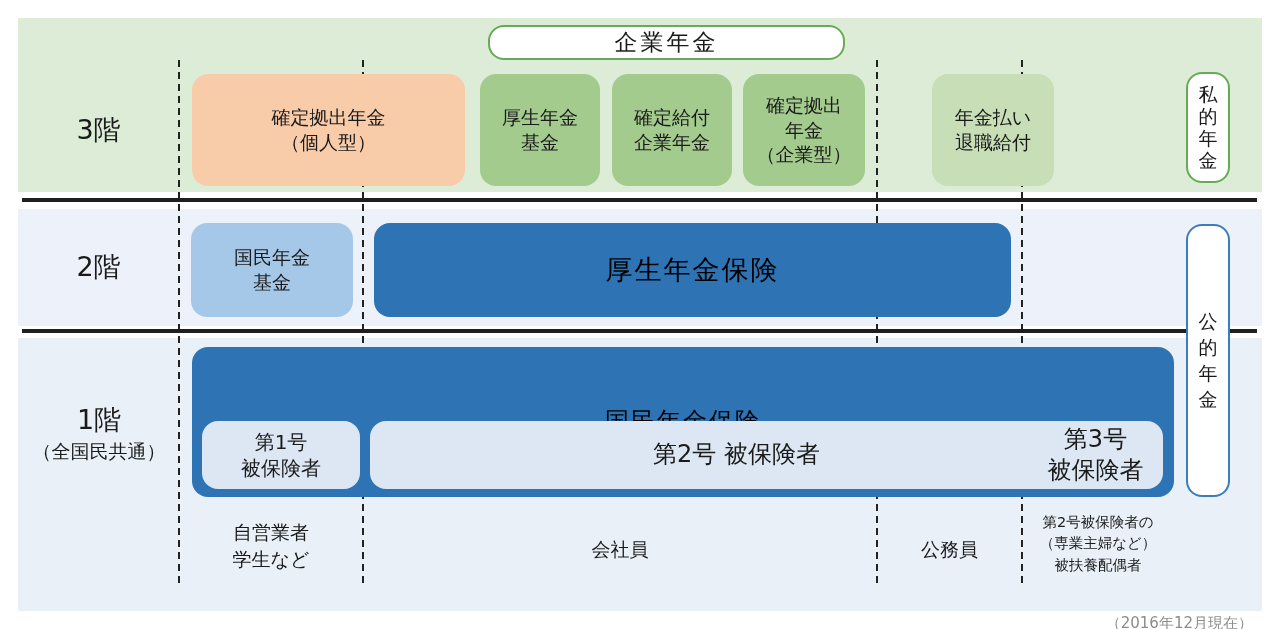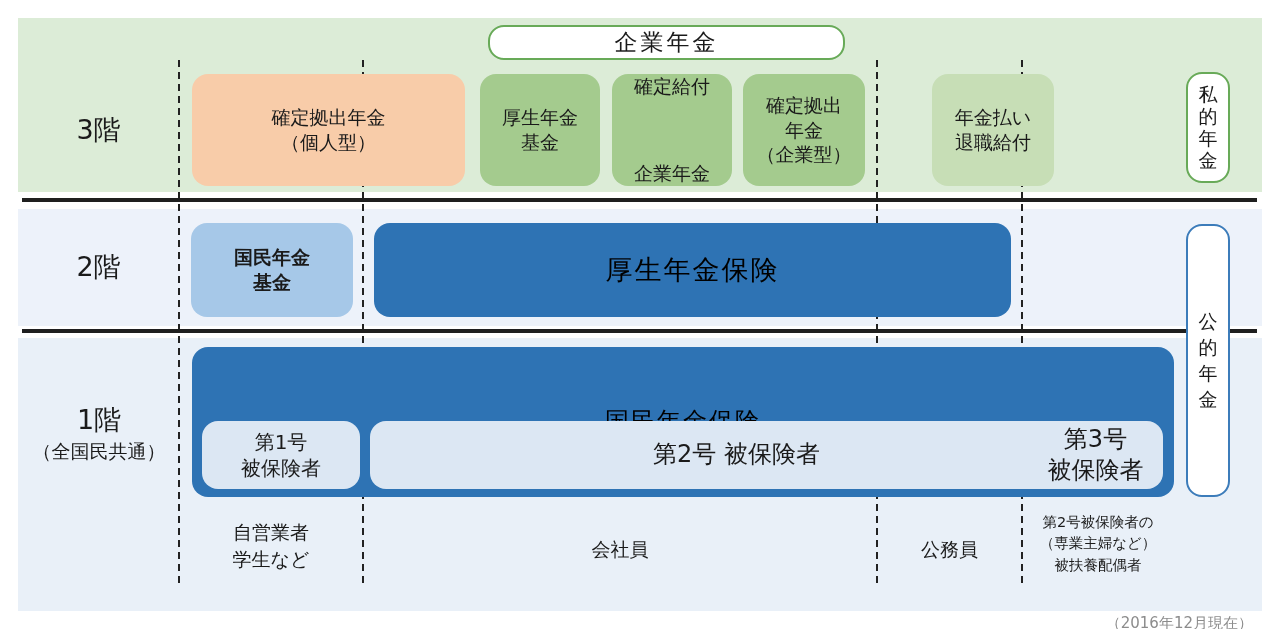--- a/index.html
+++ b/index.html
@@ -65,42 +65,42 @@
   </div>
 
   <div class="abs box" style="left:192px;top:74px;width:273px;height:112px;background:var(--box-orange);font-size:19px;">
     <div>確定拠出年金</div>
     <div>（個人型）</div>
   </div>
   <div class="abs box green-box" style="left:480px;top:74px;width:120px;height:112px;">
     <div>厚生年金</div>
     <div>基金</div>
   </div>
-  <div class="abs box green-box" style="left:612px;top:74px;width:120px;height:112px;justify-content:space-between;">
+  <div class="abs box green-box" style="left:612px;top:74px;width:120px;height:112px;">
     <div>確定給付</div>
     <div>企業年金</div>
   </div>
   <div class="abs box green-box" style="left:743px;top:74px;width:122px;height:112px;">
     <div>確定拠出</div>
     <div>年金</div>
     <div>（企業型）</div>
   </div>
   <div class="abs box" style="left:932px;top:74px;width:122px;height:112px;background:var(--box-green-light);font-size:19px;">
     <div>年金払い</div>
     <div>退職給付</div>
   </div>
 
   <div class="abs vert-label" style="left:1186px;top:72px;width:40px;height:107px;border:2px solid var(--border-green);gap:3px;">
       <span>私</span>
       <span>的</span>
       <span>年</span>
       <span>金</span>
     </div>
 
-  <div class="abs box" style="left:191px;top:223px;width:162px;height:94px;background:var(--box-blue-light);font-size:19px;font-weight:bold;">
+  <div class="abs box" style="left:191px;top:223px;width:162px;height:94px;background:var(--box-blue-light);font-size:19px;">
     <div>国民年金</div>
     <div>基金</div>
   </div>
   <div class="abs box white-text" style="left:374px;top:223px;width:637px;height:94px;background:var(--blue-dark);font-size:27px;letter-spacing:2px;">
     <div>厚生年金保険</div>
   </div>
 
   <div class="abs" style="left:192px;top:347px;width:982px;height:150px;background:var(--blue-dark);z-index:2;">
     <div class="abs white-text" style="left:0;top:14px;width:982px;text-align:center;font-size:24px;letter-spacing:2px;margin-top:44px;">国民年金保険</div>
     <div class="abs box" style="left:10px;top:74px;width:158px;height:68px;background:var(--box-inner-light);font-size:20px;">

